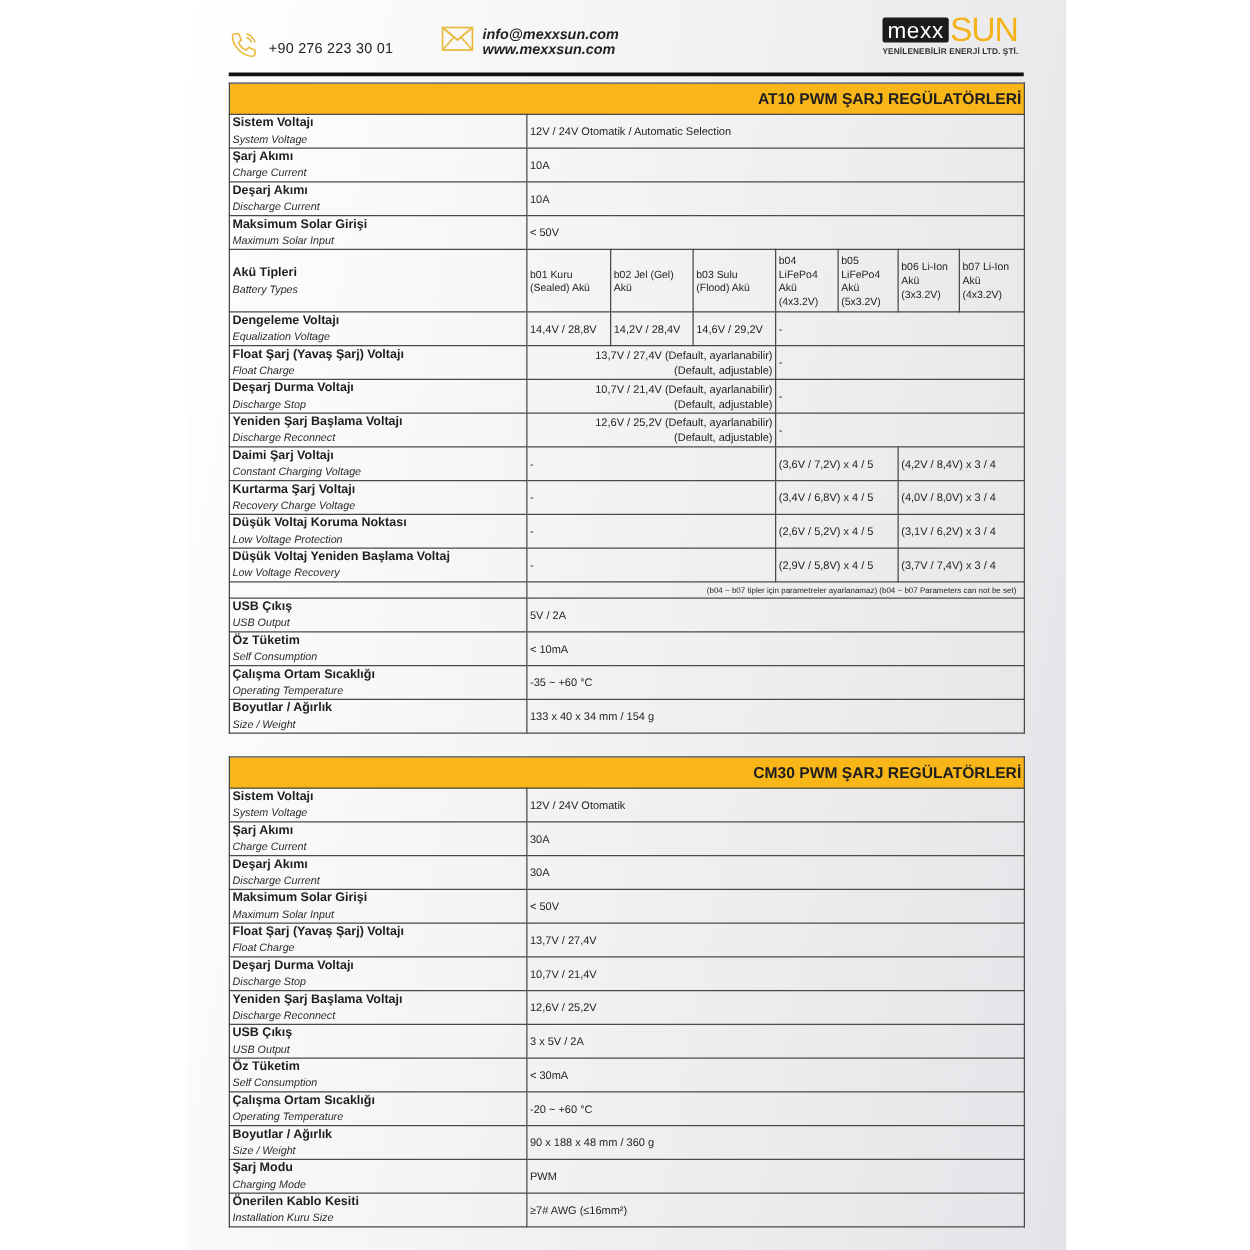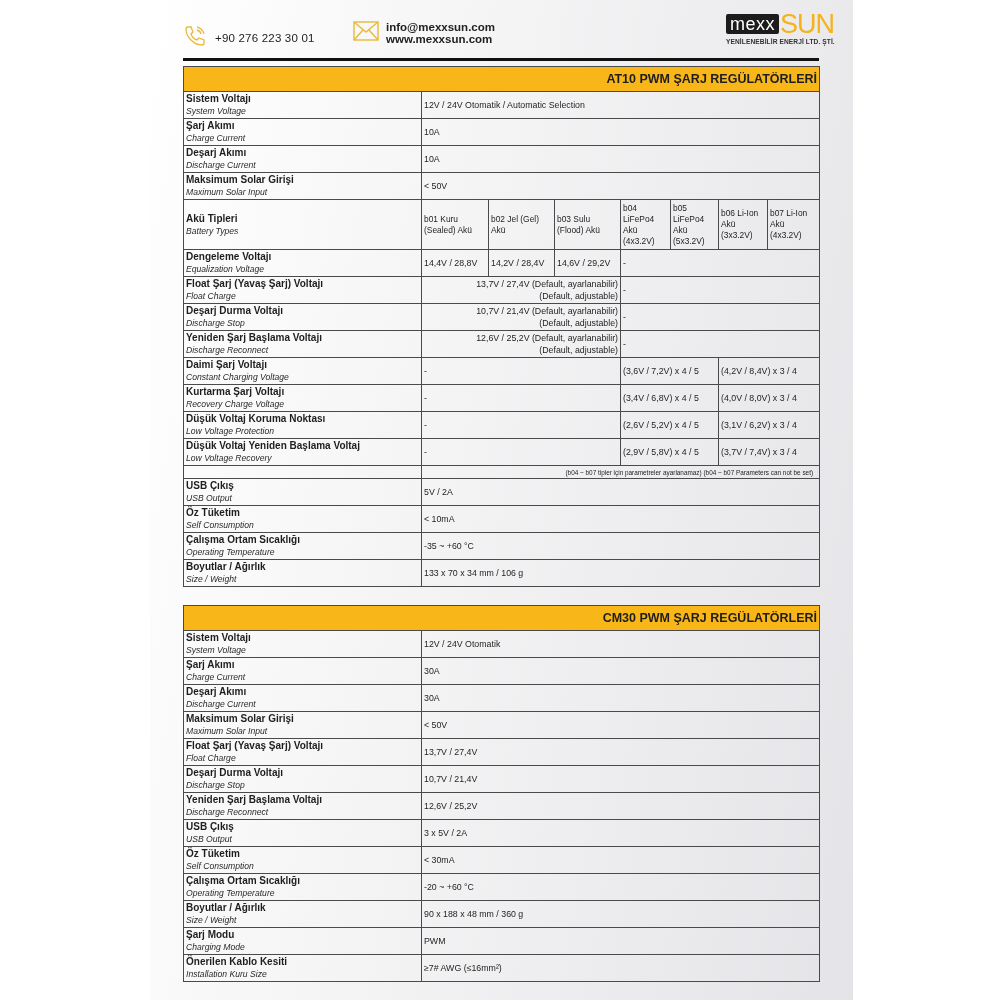--- a/index.html
+++ b/index.html
@@ -9,22 +9,22 @@
   }
   .page {
     position: absolute; left: 150px; top: 0; width: 703px; height: 1000px;
     background: linear-gradient(100deg, #ffffff 0%, #f3f3f4 45%, #e4e4e8 100%);
   }
   .header { position: absolute; left: 0; top: 0; width: 703px; height: 62px; }
   .phone { position: absolute; left: 33px; top: 24px; display: flex; align-items: center; gap: 8px; }
   .phone-text { font-size: 11.5px; font-weight: normal; color: #222; letter-spacing: 0.2px; }
   .mail { position: absolute; left: 203px; top: 21px; display: flex; align-items: center; gap: 7px; }
   .mail-lines { display: flex; flex-direction: column; line-height: 12px; }
-  .mail-lines span { font-size: 11.5px; font-weight: bold; color: #222; }
-  .logo { position: absolute; left: 576px; top: 13px; width: 125px; }
+  .mail-lines span { font-size: 11.5px; font-weight: bold; color: #222; font-style: italic; }
+  .logo { position: absolute; left: 556px; top: 13px; width: 125px; }
   .logo-row { display: flex; align-items: center; height: 22px; }
   .logo-mexx { background: #1c1c1c; color: #fff; font-size: 18px; letter-spacing: 0.5px; padding: 0 4px; height: 20px; line-height: 20px; border-radius: 2px; }
   .logo-sun { color: #f5b21a; font-size: 27px; line-height: 22px; letter-spacing: -1px; margin-left: 1px; font-weight: normal; }
   .logo-sub { font-size: 6.6px; font-weight: bold; color: #333; margin-top: 3px; letter-spacing: 0.1px; white-space: nowrap; }
   .rule { position: absolute; left: 33px; top: 58px; width: 636px; height: 3px; background: #111; }
 
   table.spec {
     position: absolute; left: 33px; width: 636px; border-collapse: collapse; table-layout: fixed;
     font-family: "Liberation Sans", "DejaVu Sans", sans-serif;
   }
@@ -250,21 +250,21 @@
             <span class="tr">Çalışma Ortam Sıcaklığı</span>
             <span class="en">Operating Temperature</span>
           </td>
       <td colspan="7" class="val">-35 ~ +60 °C</td>
     </tr>
     <tr class="r27">
       <td class="lbl">
             <span class="tr">Boyutlar / Ağırlık</span>
             <span class="en">Size / Weight</span>
           </td>
-      <td colspan="7" class="val">133 x 70 x 34 mm / 106 g</td>
+      <td colspan="7" class="val">133 x 40 x 34 mm / 154 g</td>
     </tr>
   </tbody>
     </table>
 
   <table class="spec cm30">
     <colgroup>
         <col style="width:238px">
         <col style="width:398px">
       </colgroup>
     <tbody>

